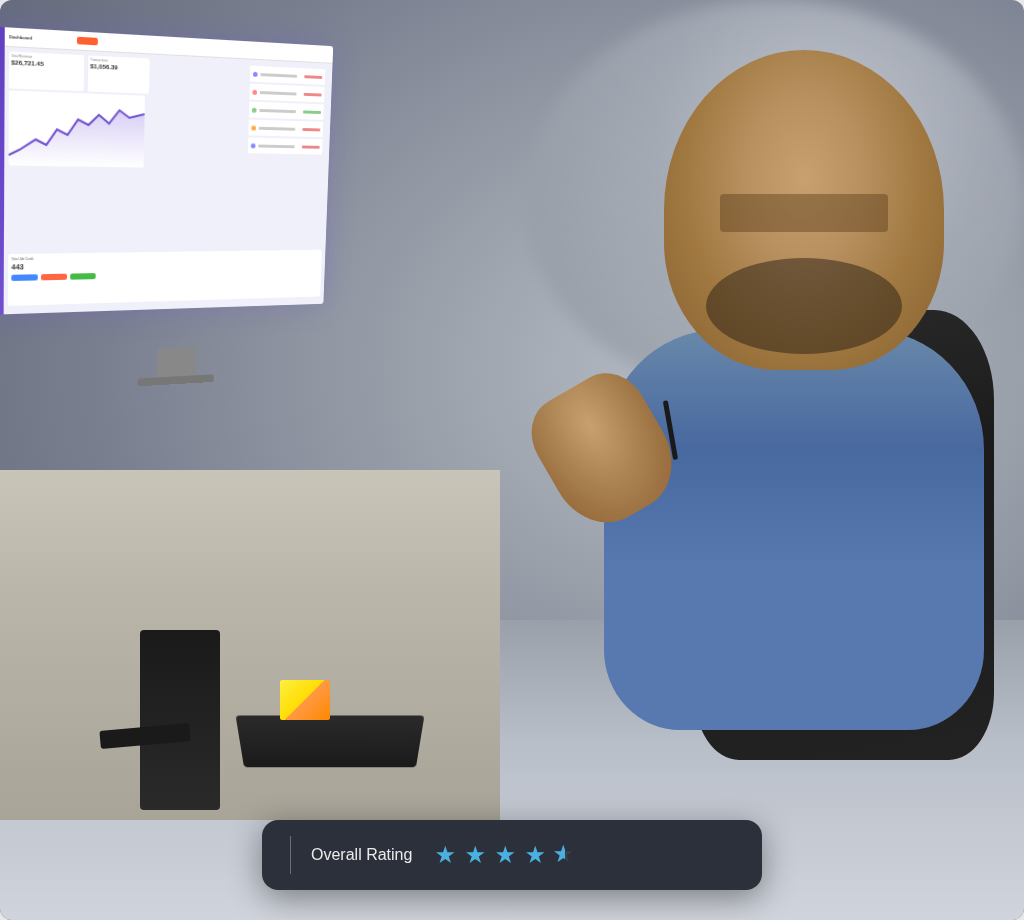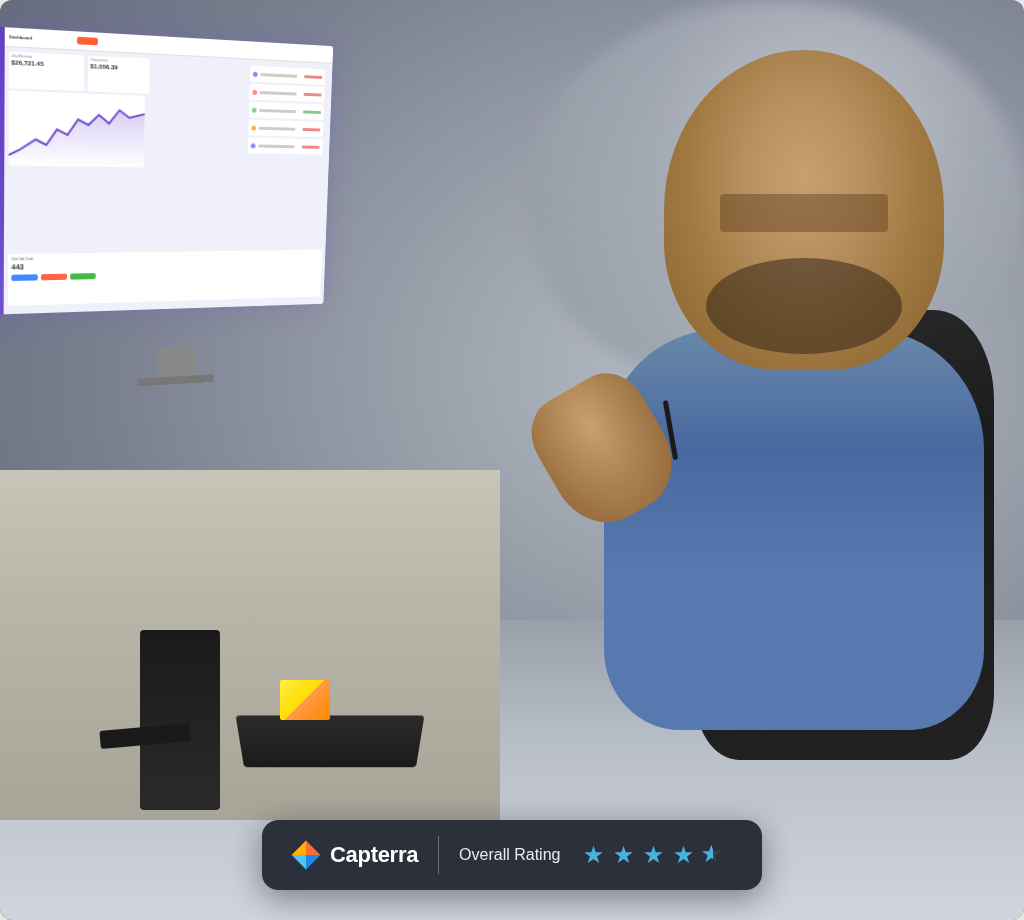--- a/index.html
+++ b/index.html
@@ -466,34 +466,20 @@
     <div style="position:absolute; bottom:5%; left:15%; width:70%; height:30%; background:rgba(40,30,20,0.5); border-radius:50%;"></div>
   </div>
 
   <div class="person-hand">
 
     <div style="position:absolute; top:40%; right:-10px; width:5px; height:60px; background:#1a1a1a; border-radius:2px; transform:rotate(20deg);"></div>
   </div>
 
   <div class="rating-bar">
 
-    <div class="capterra-logo">
-
-      <svg class="capterra-icon" viewBox="0 0 40 40">
-
-        <polygon points="20,2 38,20 20,20" fill="#FF6B35"></polygon>
-
-        <polygon points="2,20 20,20 20,38" fill="#4FC3F7"></polygon>
-
-        <polygon points="20,20 38,20 20,38" fill="#1E88E5"></polygon>
-
-        <polygon points="2,20 20,2 20,20" fill="#FFB300"></polygon>
-      </svg>
-      <span class="capterra-text">Capterra</span>
-    </div>
 
     <div class="rating-divider"></div>
 
     <span class="overall-rating-text">Overall Rating</span>
 
     <div class="stars-container">
       <div class="star" style="color:#4ab0e0;">★</div>
       <div class="star" style="color:#4ab0e0;">★</div>
       <div class="star" style="color:#4ab0e0;">★</div>
       <div class="star" style="color:#4ab0e0;">★</div>

